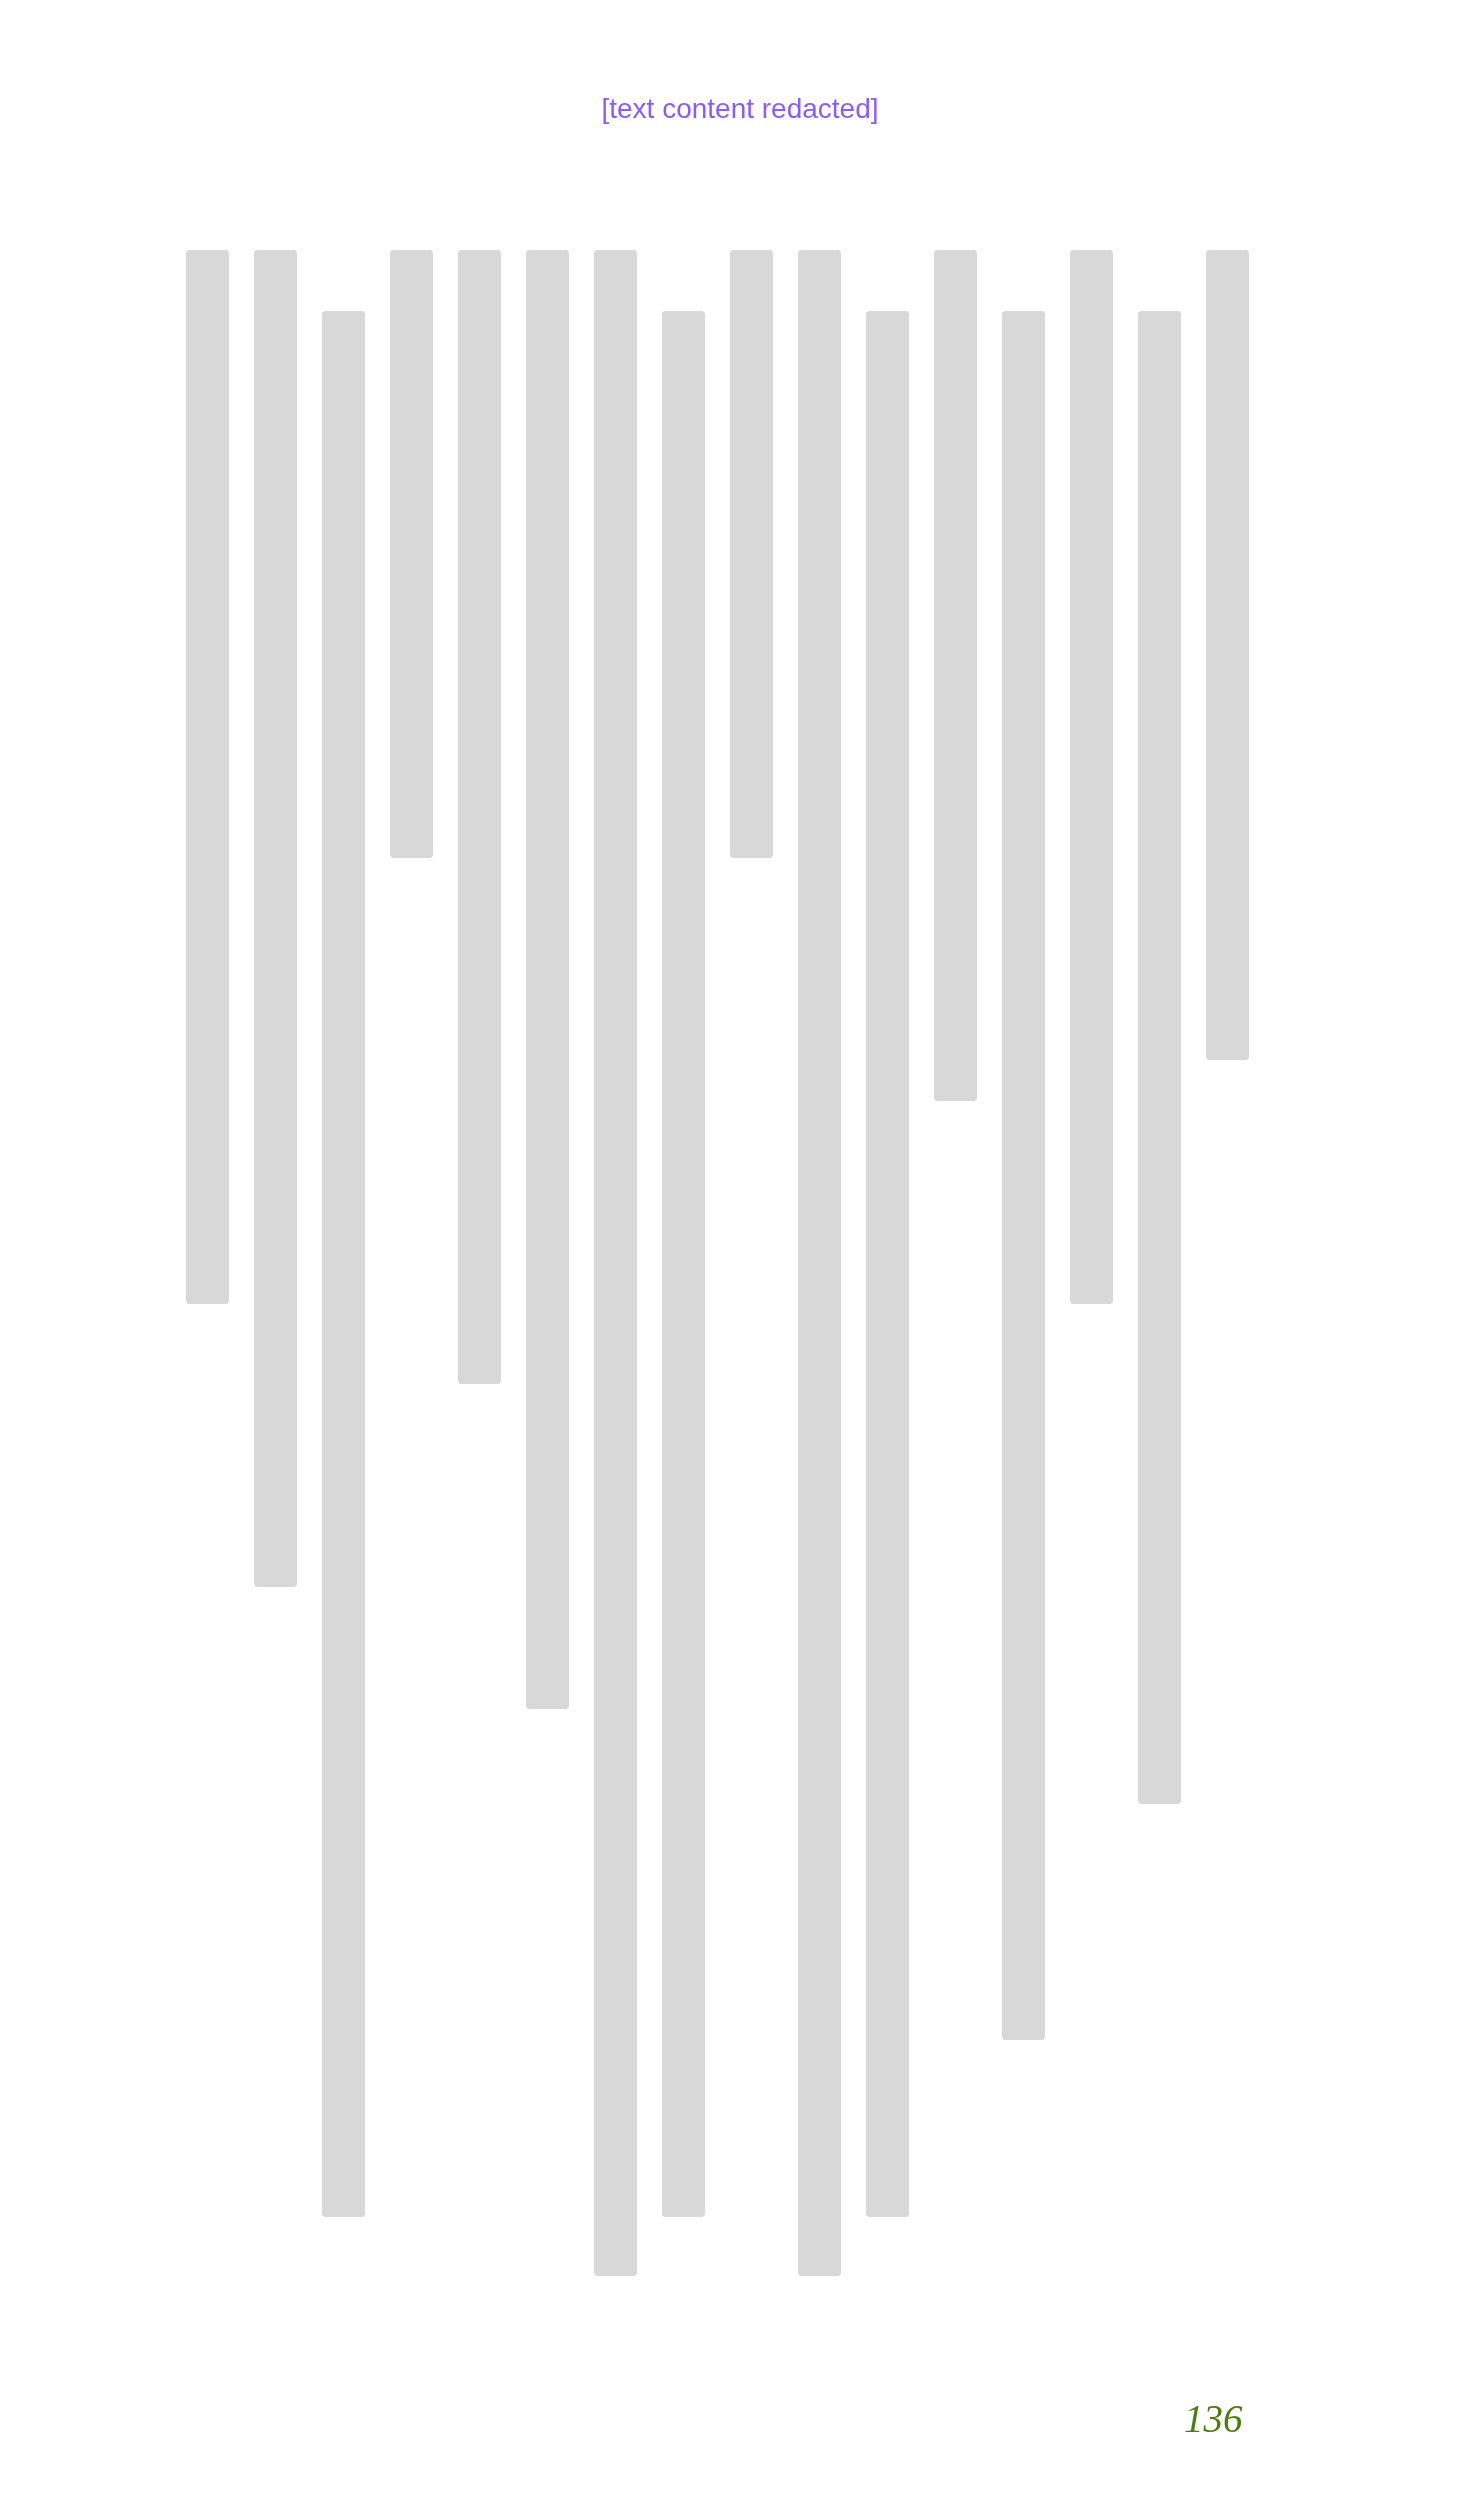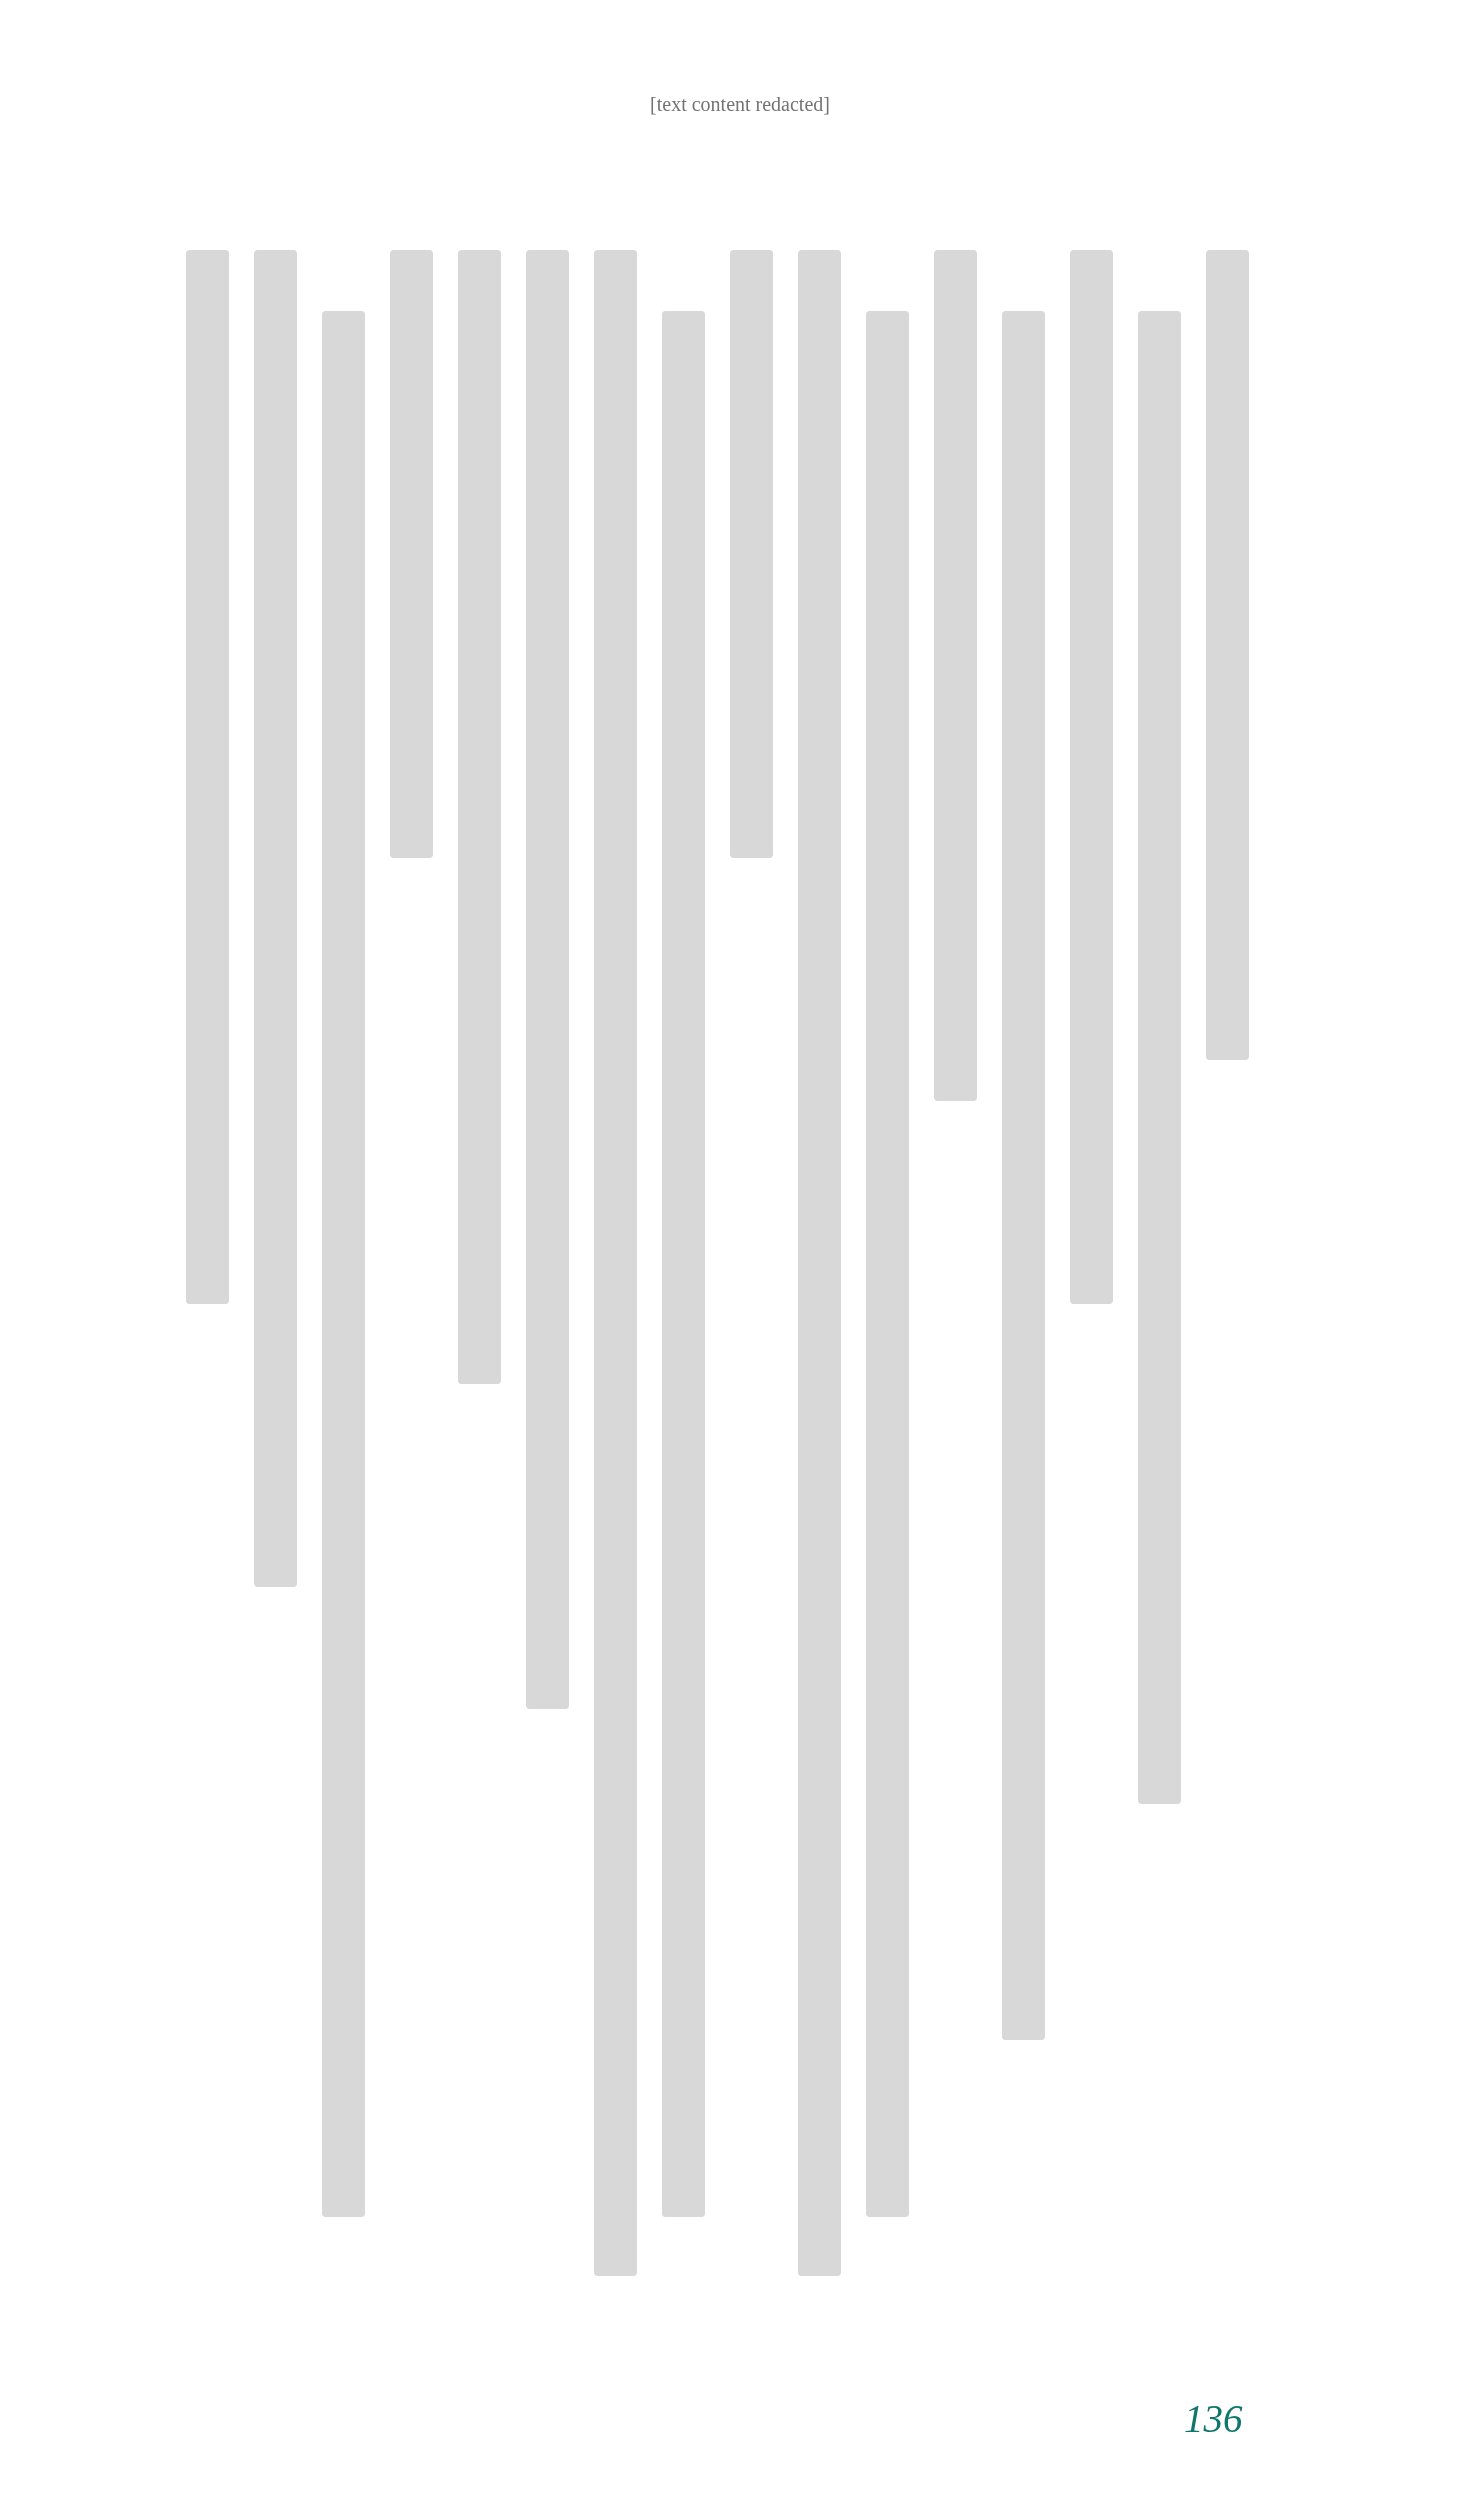--- a/index.html
+++ b/index.html
@@ -36,31 +36,31 @@
     width: 43px;
     background: #d8d8d8;
     border-radius: 3.7px;
   }
   .redaction-note {
     position: absolute;
     left: 185px;
     top: 93px;
     width: 1110px;
     text-align: center;
-    font-size: 20px;
-    color: #737373;
-    font-family: Liberation Serif, serif;
+    font-size: 28px;
+    color: #8b5cf6;
+    font-family: Liberation Sans, sans-serif;
   }
   .page-number {
     position: absolute;
     left: 1184px;
     top: 2396px;
     font-size: 39px;
     font-style: italic;
-    color: #0f766e;
+    color: #4d7c0f;
     font-family: "Liberation Serif", serif;
   }
 </style>
 </head>
 <body>
 
 <div class="page">
 
   <div class="redaction-note">[text content redacted]</div>
 

